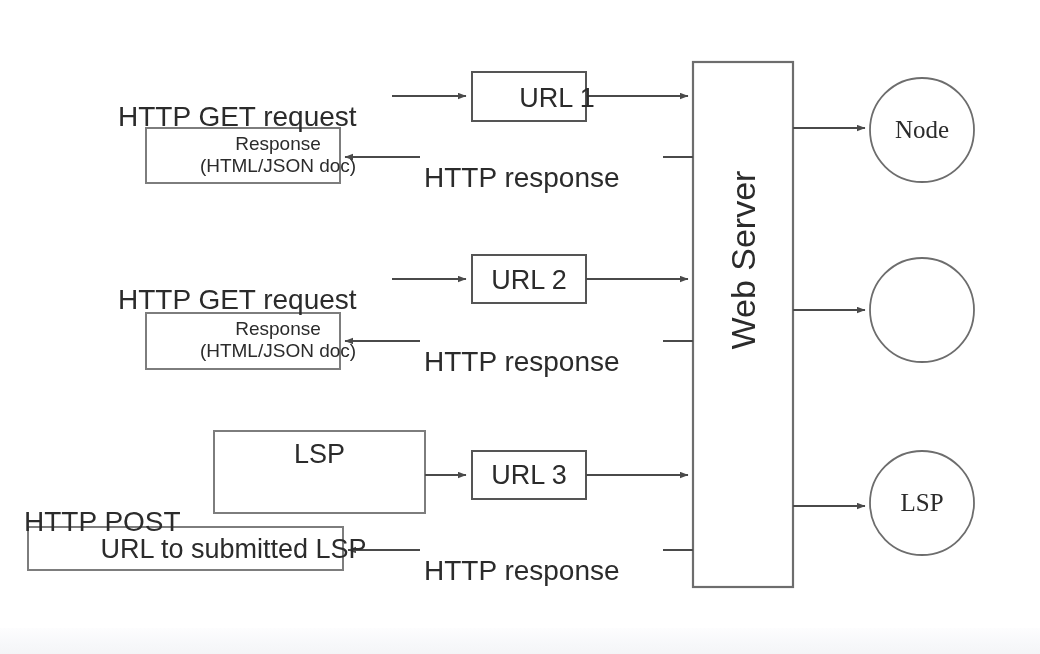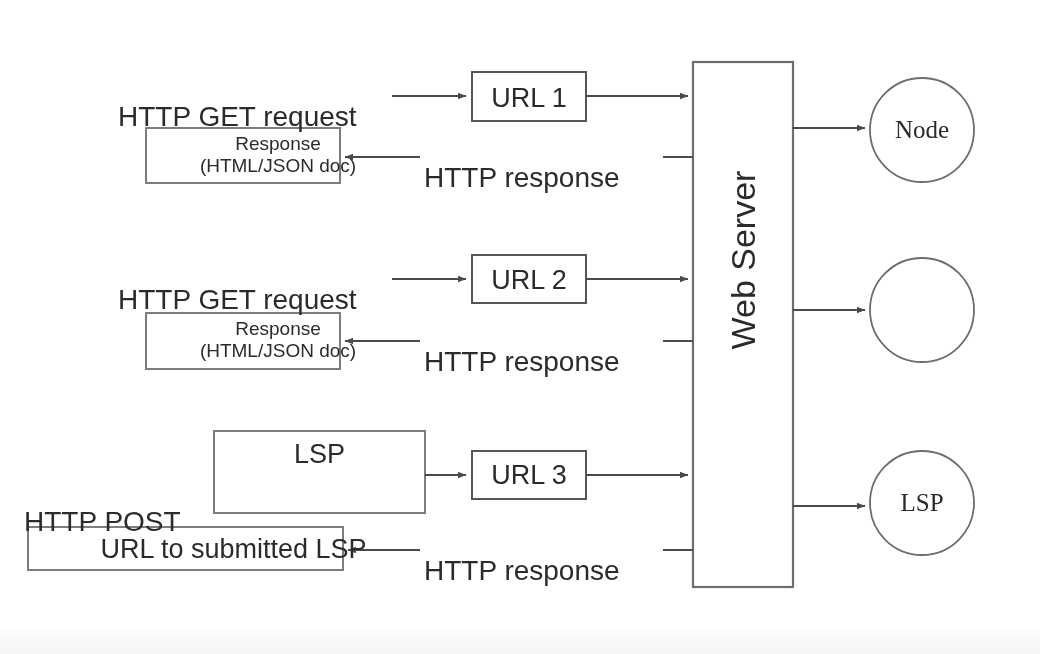--- a/index.html
+++ b/index.html
@@ -111,21 +111,21 @@
 
     <line x1="793" y1="128" x2="865" y2="128" stroke="#4a4a4a" stroke-width="2" marker-end="url(#arrowR)"></line>
     <line x1="793" y1="310" x2="865" y2="310" stroke="#4a4a4a" stroke-width="2" marker-end="url(#arrowR)"></line>
     <line x1="793" y1="506" x2="865" y2="506" stroke="#4a4a4a" stroke-width="2" marker-end="url(#arrowR)"></line>
   </svg>
 
   <div class="rot-label" style="left:693px; top:280px; width:100px; text-align:center;">Web Server</div>
 
   <div class="lbl lbl-big" style="left:118px; top:82px;">HTTP GET request</div>
 
-  <div class="lbl lbl-box center-block" style="left:472px; top:84px; width:114px;">URL 1</div>
+  <div class="lbl lbl-box center-block" style="left:472px; top:84px; width:114px;padding-left:28px;">URL 1</div>
 
   <div class="lbl lbl-small center-block" style="left:148px; top:134px; width:190px;">Response</div>
   <div class="lbl lbl-small center-block" style="left:148px; top:156px; width:190px;">(HTML/JSON doc)</div>
 
   <div class="lbl lbl-big" style="left:424px; top:143px;">HTTP response</div>
 
   <div class="lbl lbl-big" style="left:118px; top:265px;">HTTP GET request</div>
 
   <div class="lbl lbl-box center-block" style="left:472px; top:266px; width:114px;">URL 2</div>
 

